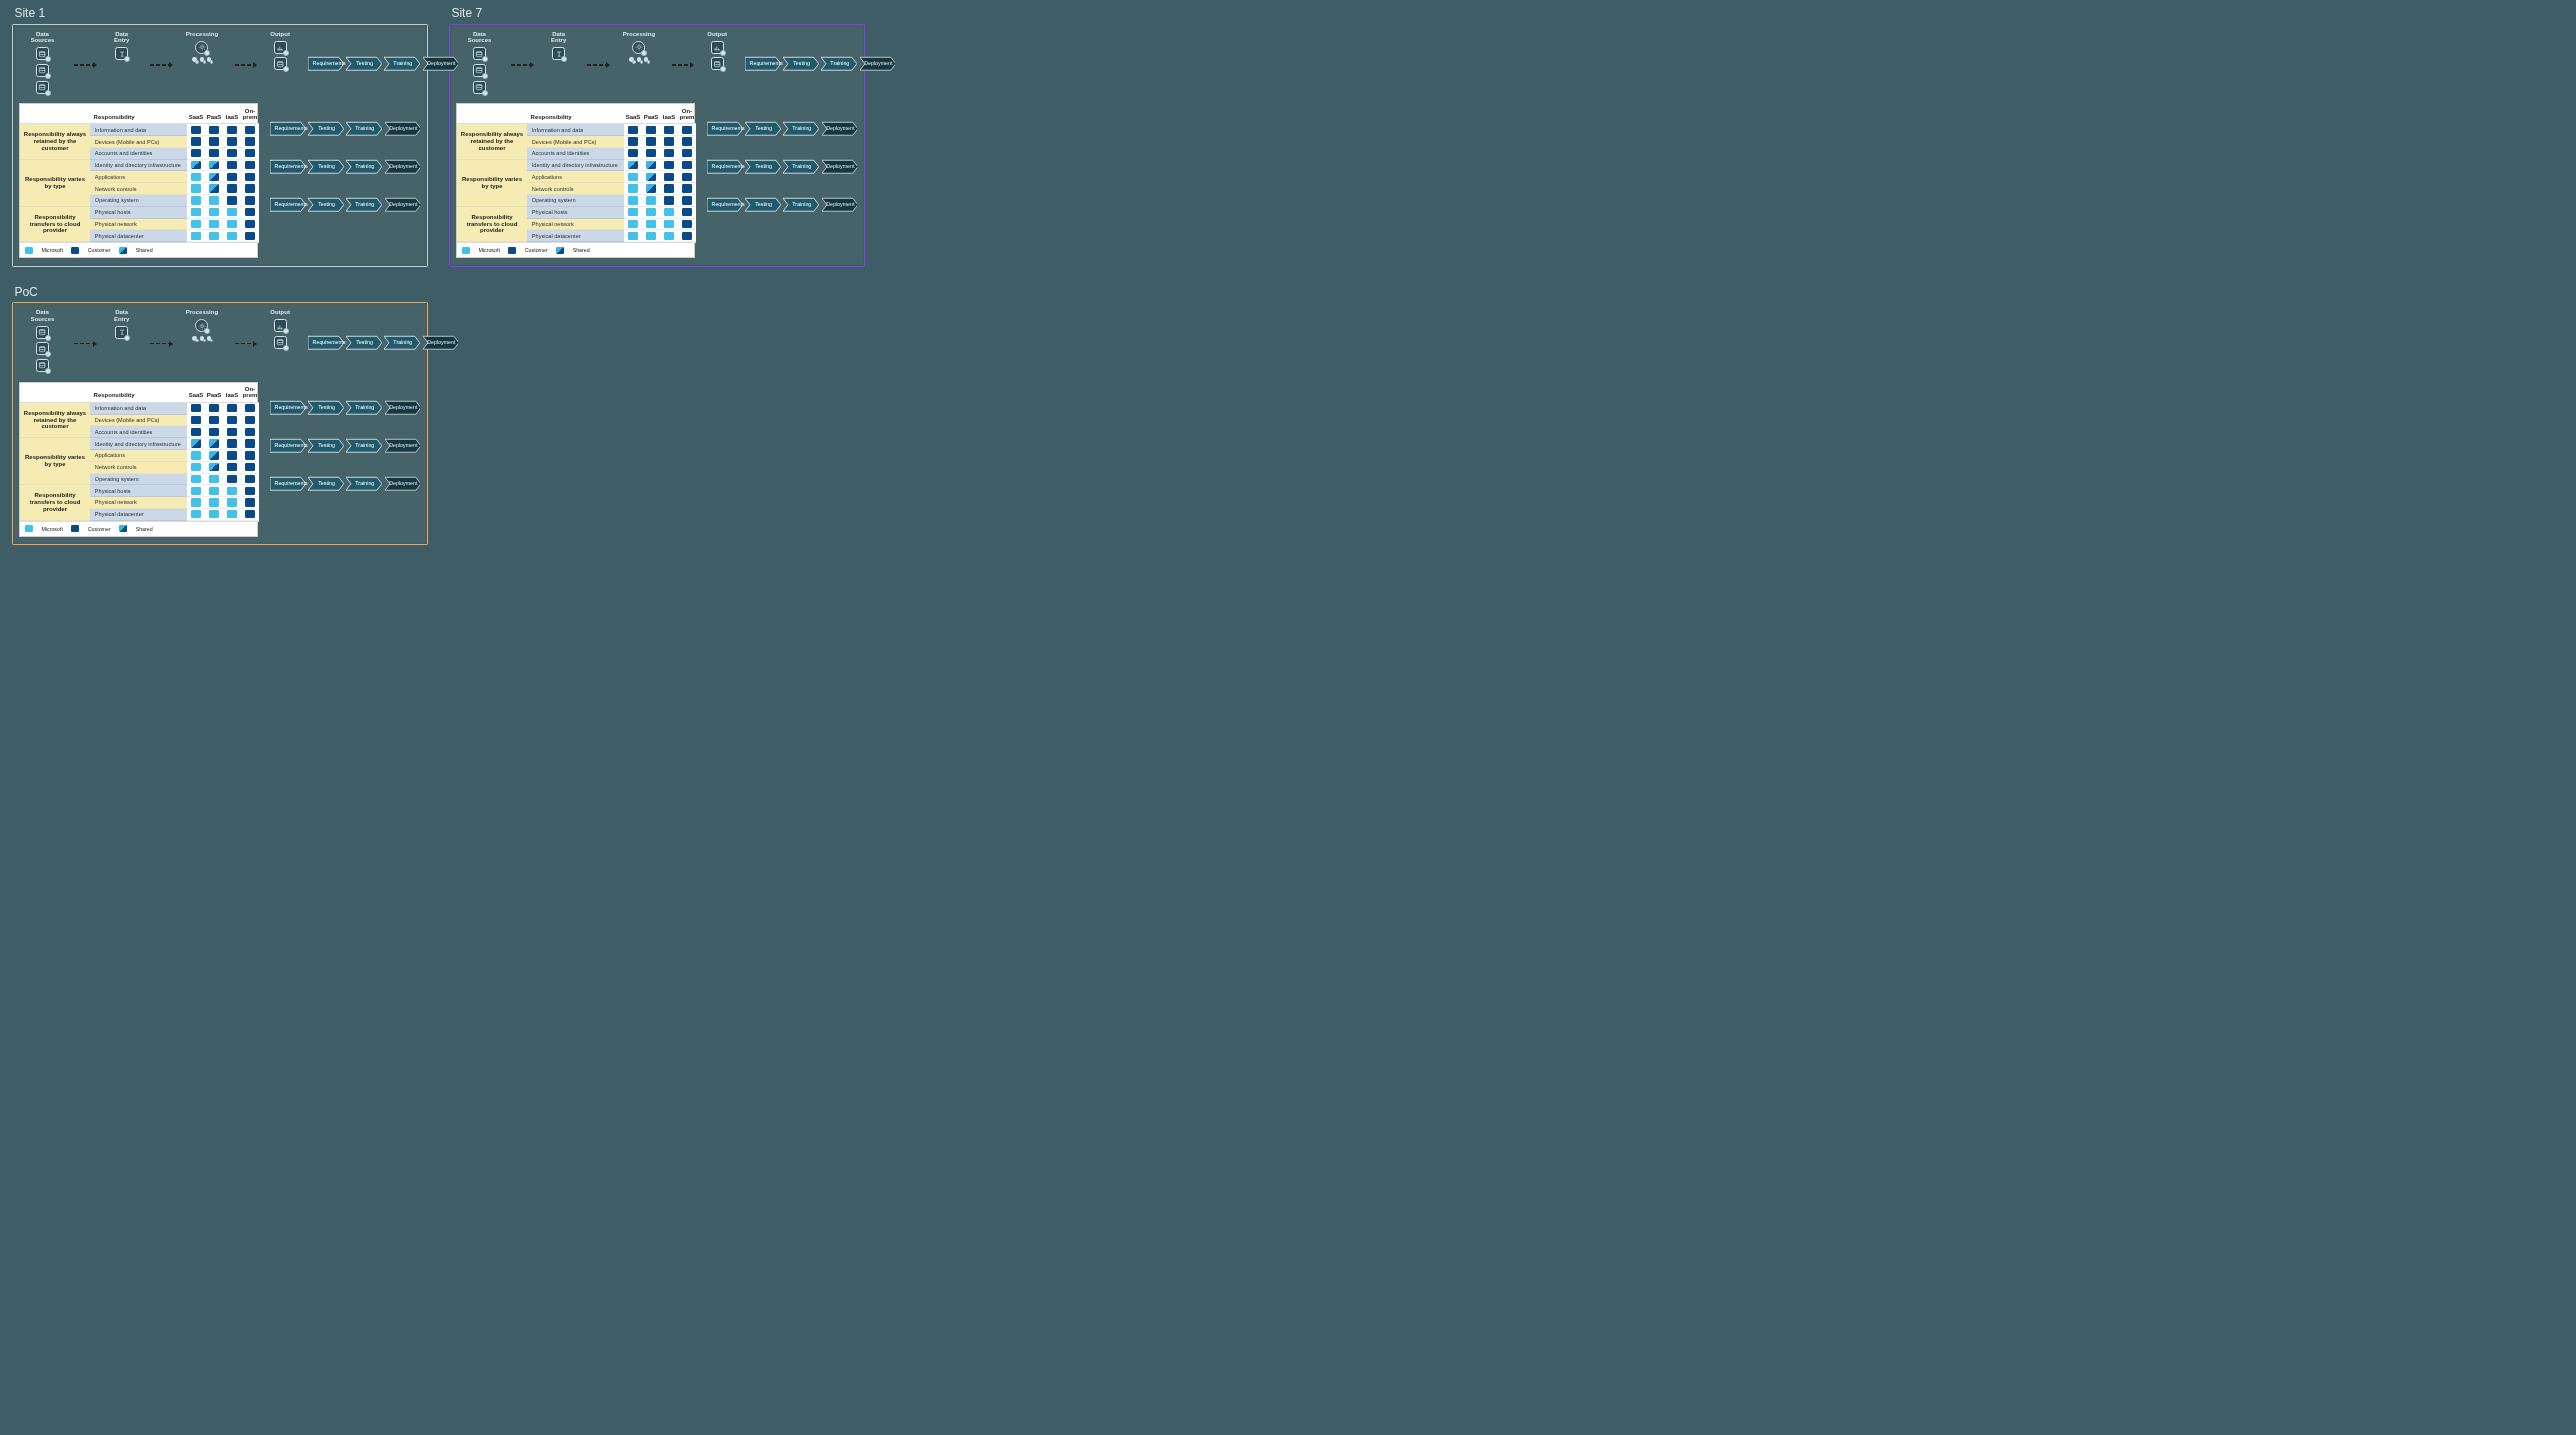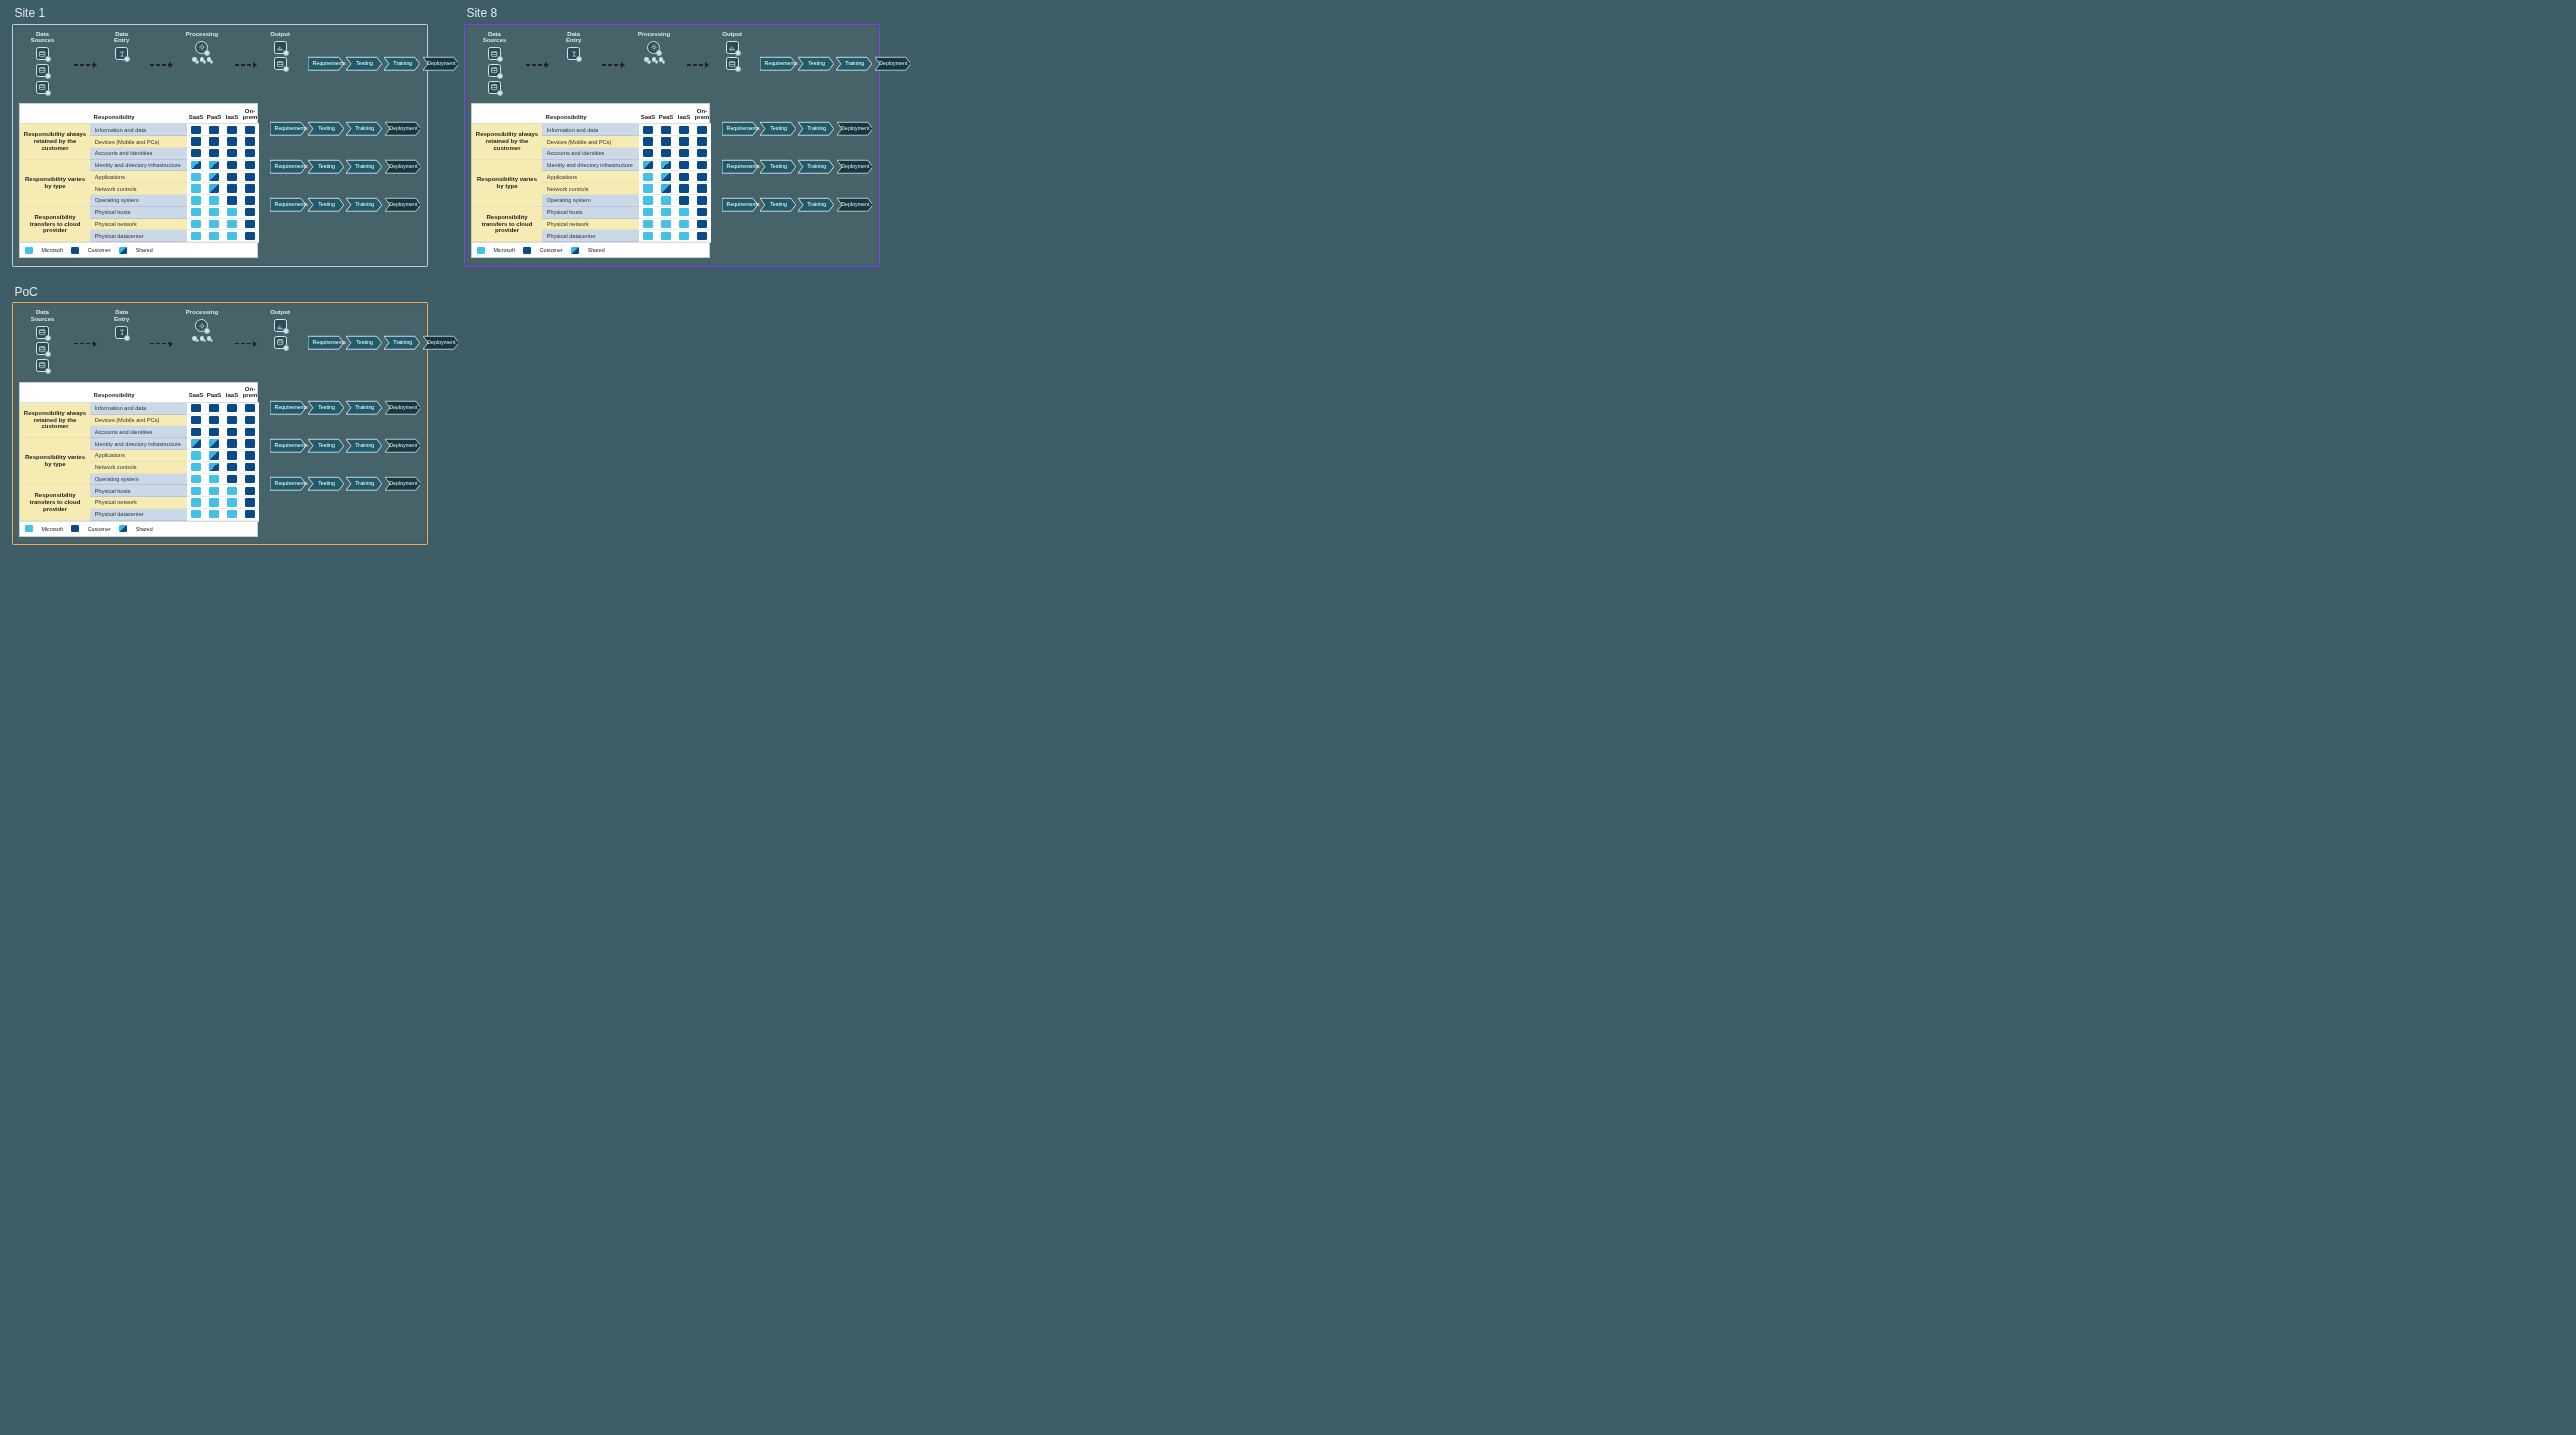--- a/index.html
+++ b/index.html
@@ -36,21 +36,21 @@
     color: #e6eef0;
   }
 
   .canvas {
     width: 892px;
     padding: 6px 12px 18px 12px;
   }
 
   .row {
     display: flex;
-    gap: 36px;
+    gap: 21px;
     margin-bottom: 18px;
     align-items: flex-start;
   }
 
   .panel-wrap {
     display: flex;
     flex-direction: column;
   }
   .panel-title {
     font-size: 12px;
@@ -583,21 +583,21 @@
                     <polygon points="0,0 62,0 72,13 62,26 0,26 10,13" fill="var(--chev-dark)" stroke="var(--chev-border)" stroke-width="1.5"></polygon>
                   </svg>
                   <span>Deployment</span>
                 </div>
               </div>
             </div>
           </div>
         </div>
       </div>
       <div class="panel-wrap">
-        <div class="panel-title">Site 8</div>
+        <div class="panel-title">Site 7</div>
         <div class="panel b2">
           <div style="display:flex;gap:12px;align-items:center;">
             <div class="pipeline">
               <div class="pipe-col">
                 <div class="pipe-h">Data Sources</div>
                 <div class="pipe-stack">
                   <div class="pipe-node">
                     <svg viewBox="0 0 24 24">
                       <path fill="none" stroke="#cfe3e8" stroke-width="2" d="M4 6c0-2 16-2 16 0v12c0 2-16 2-16 0V6z M4 6c0 2 16 2 16 0 M4 12c0 2 16 2 16 0"></path>
                     </svg>

